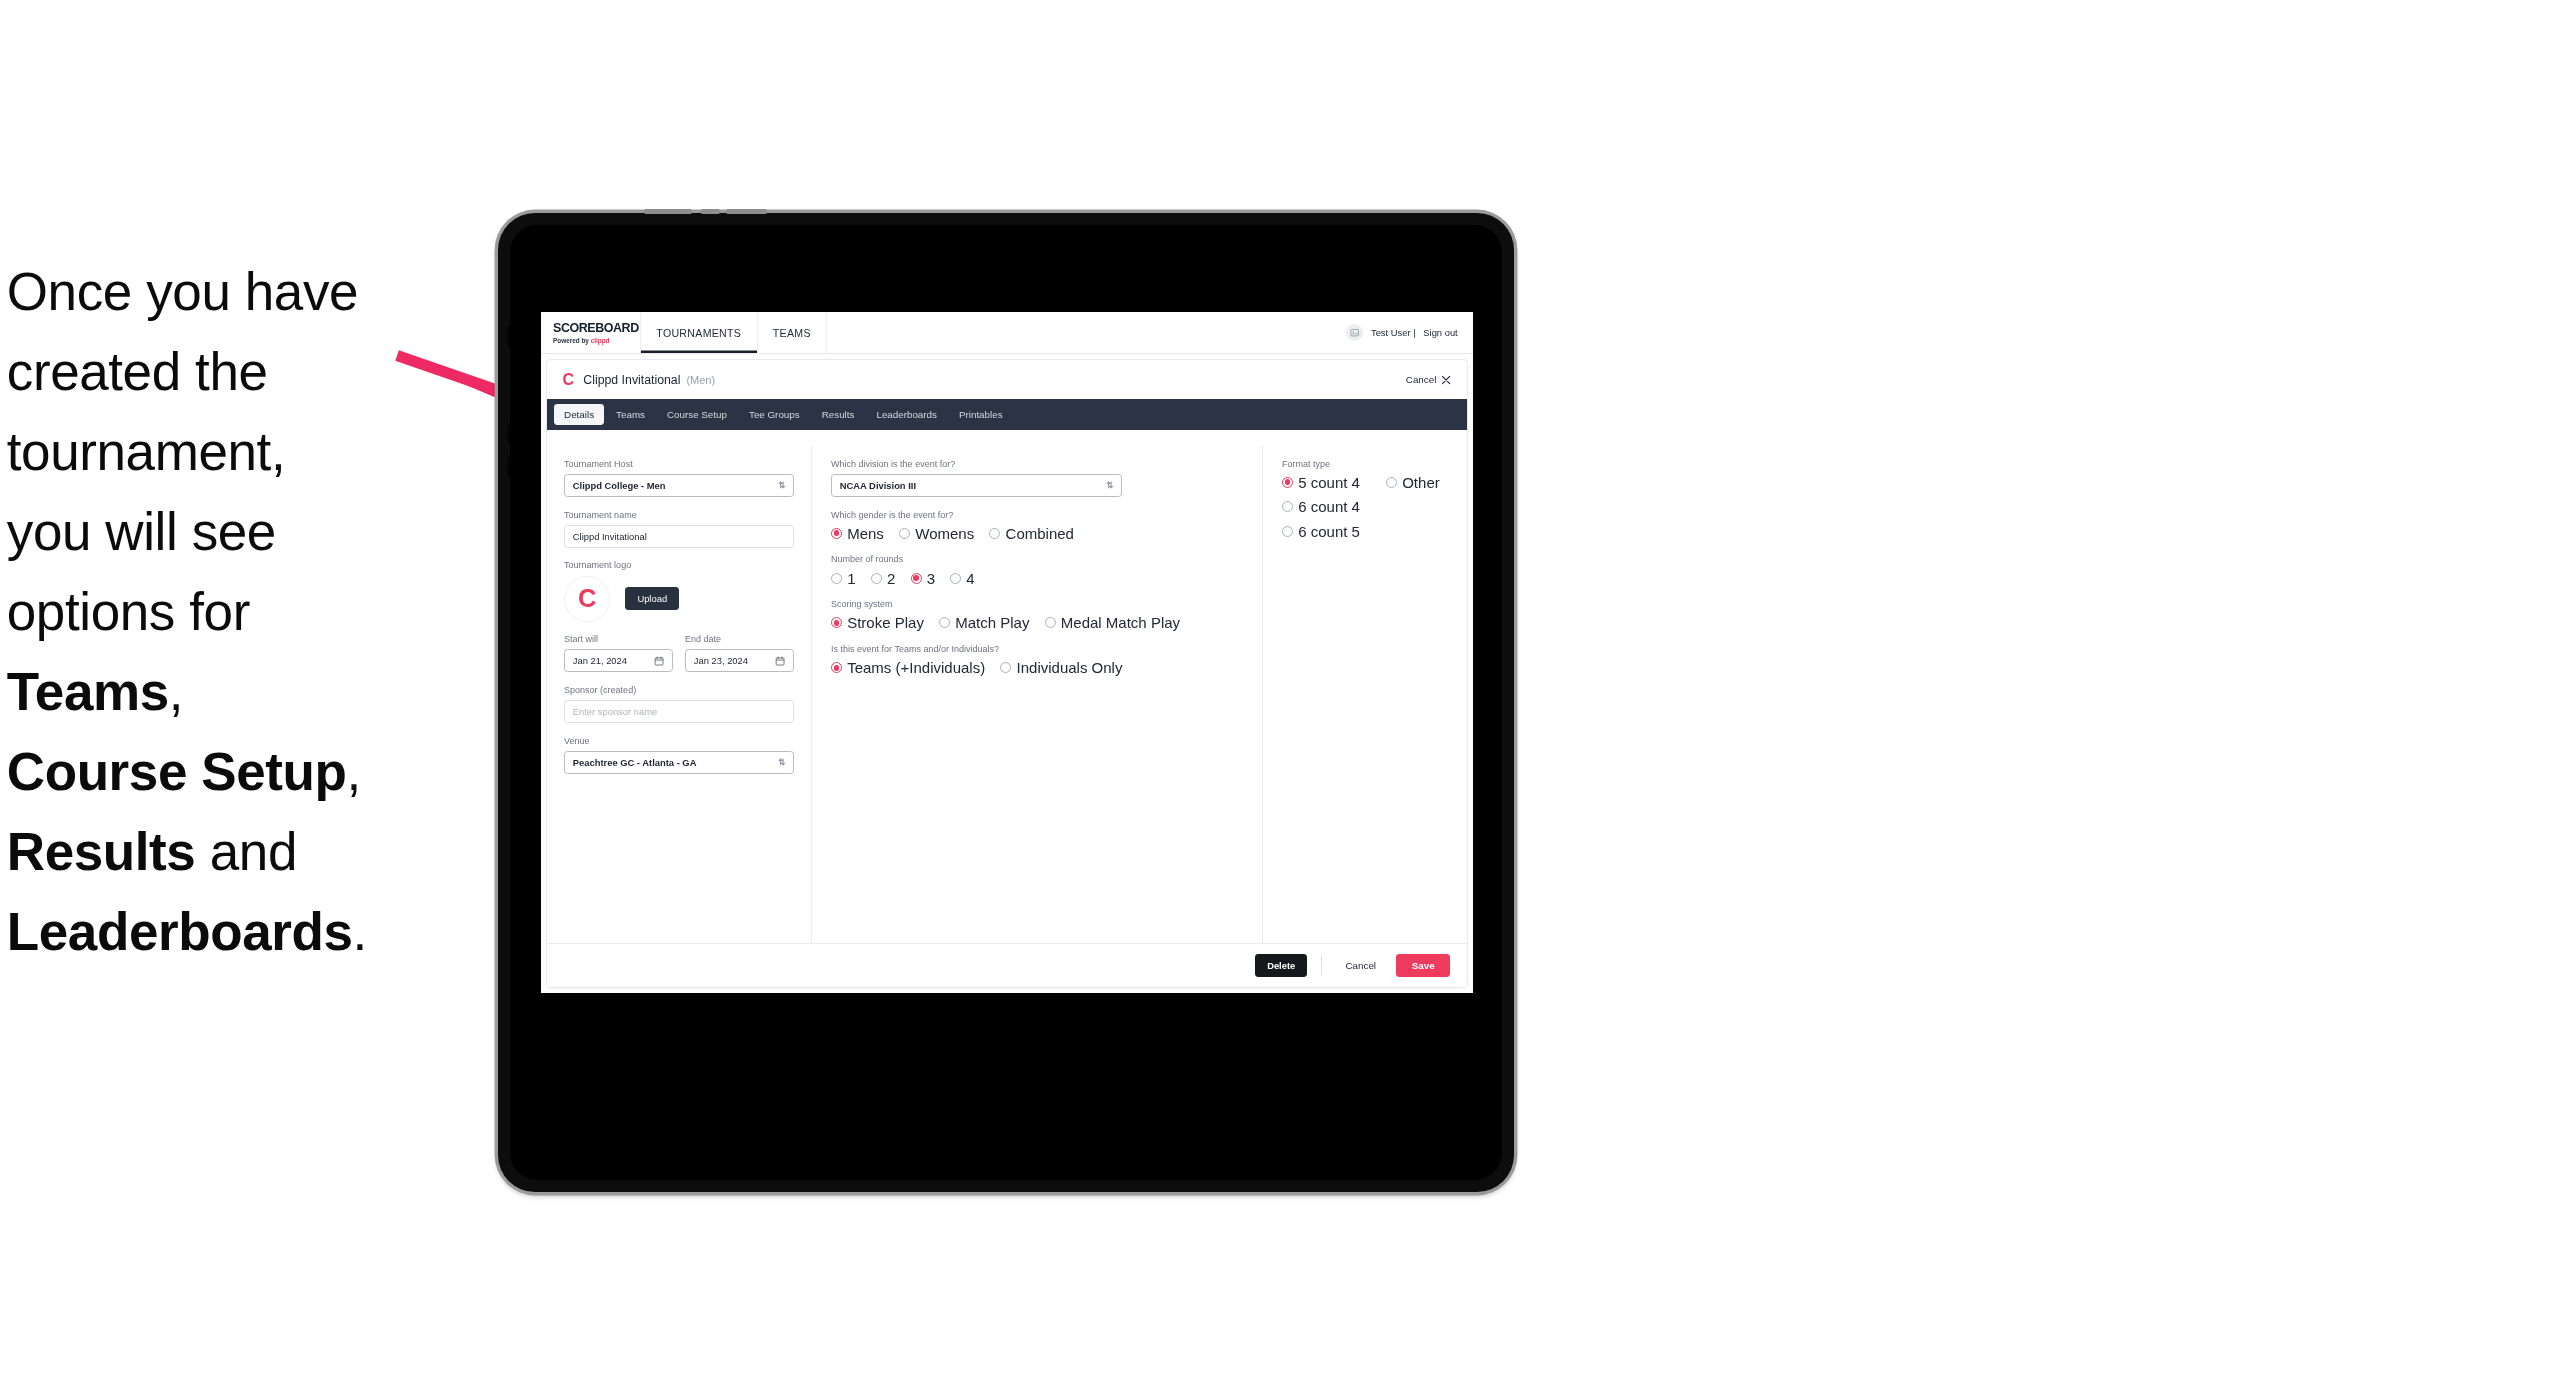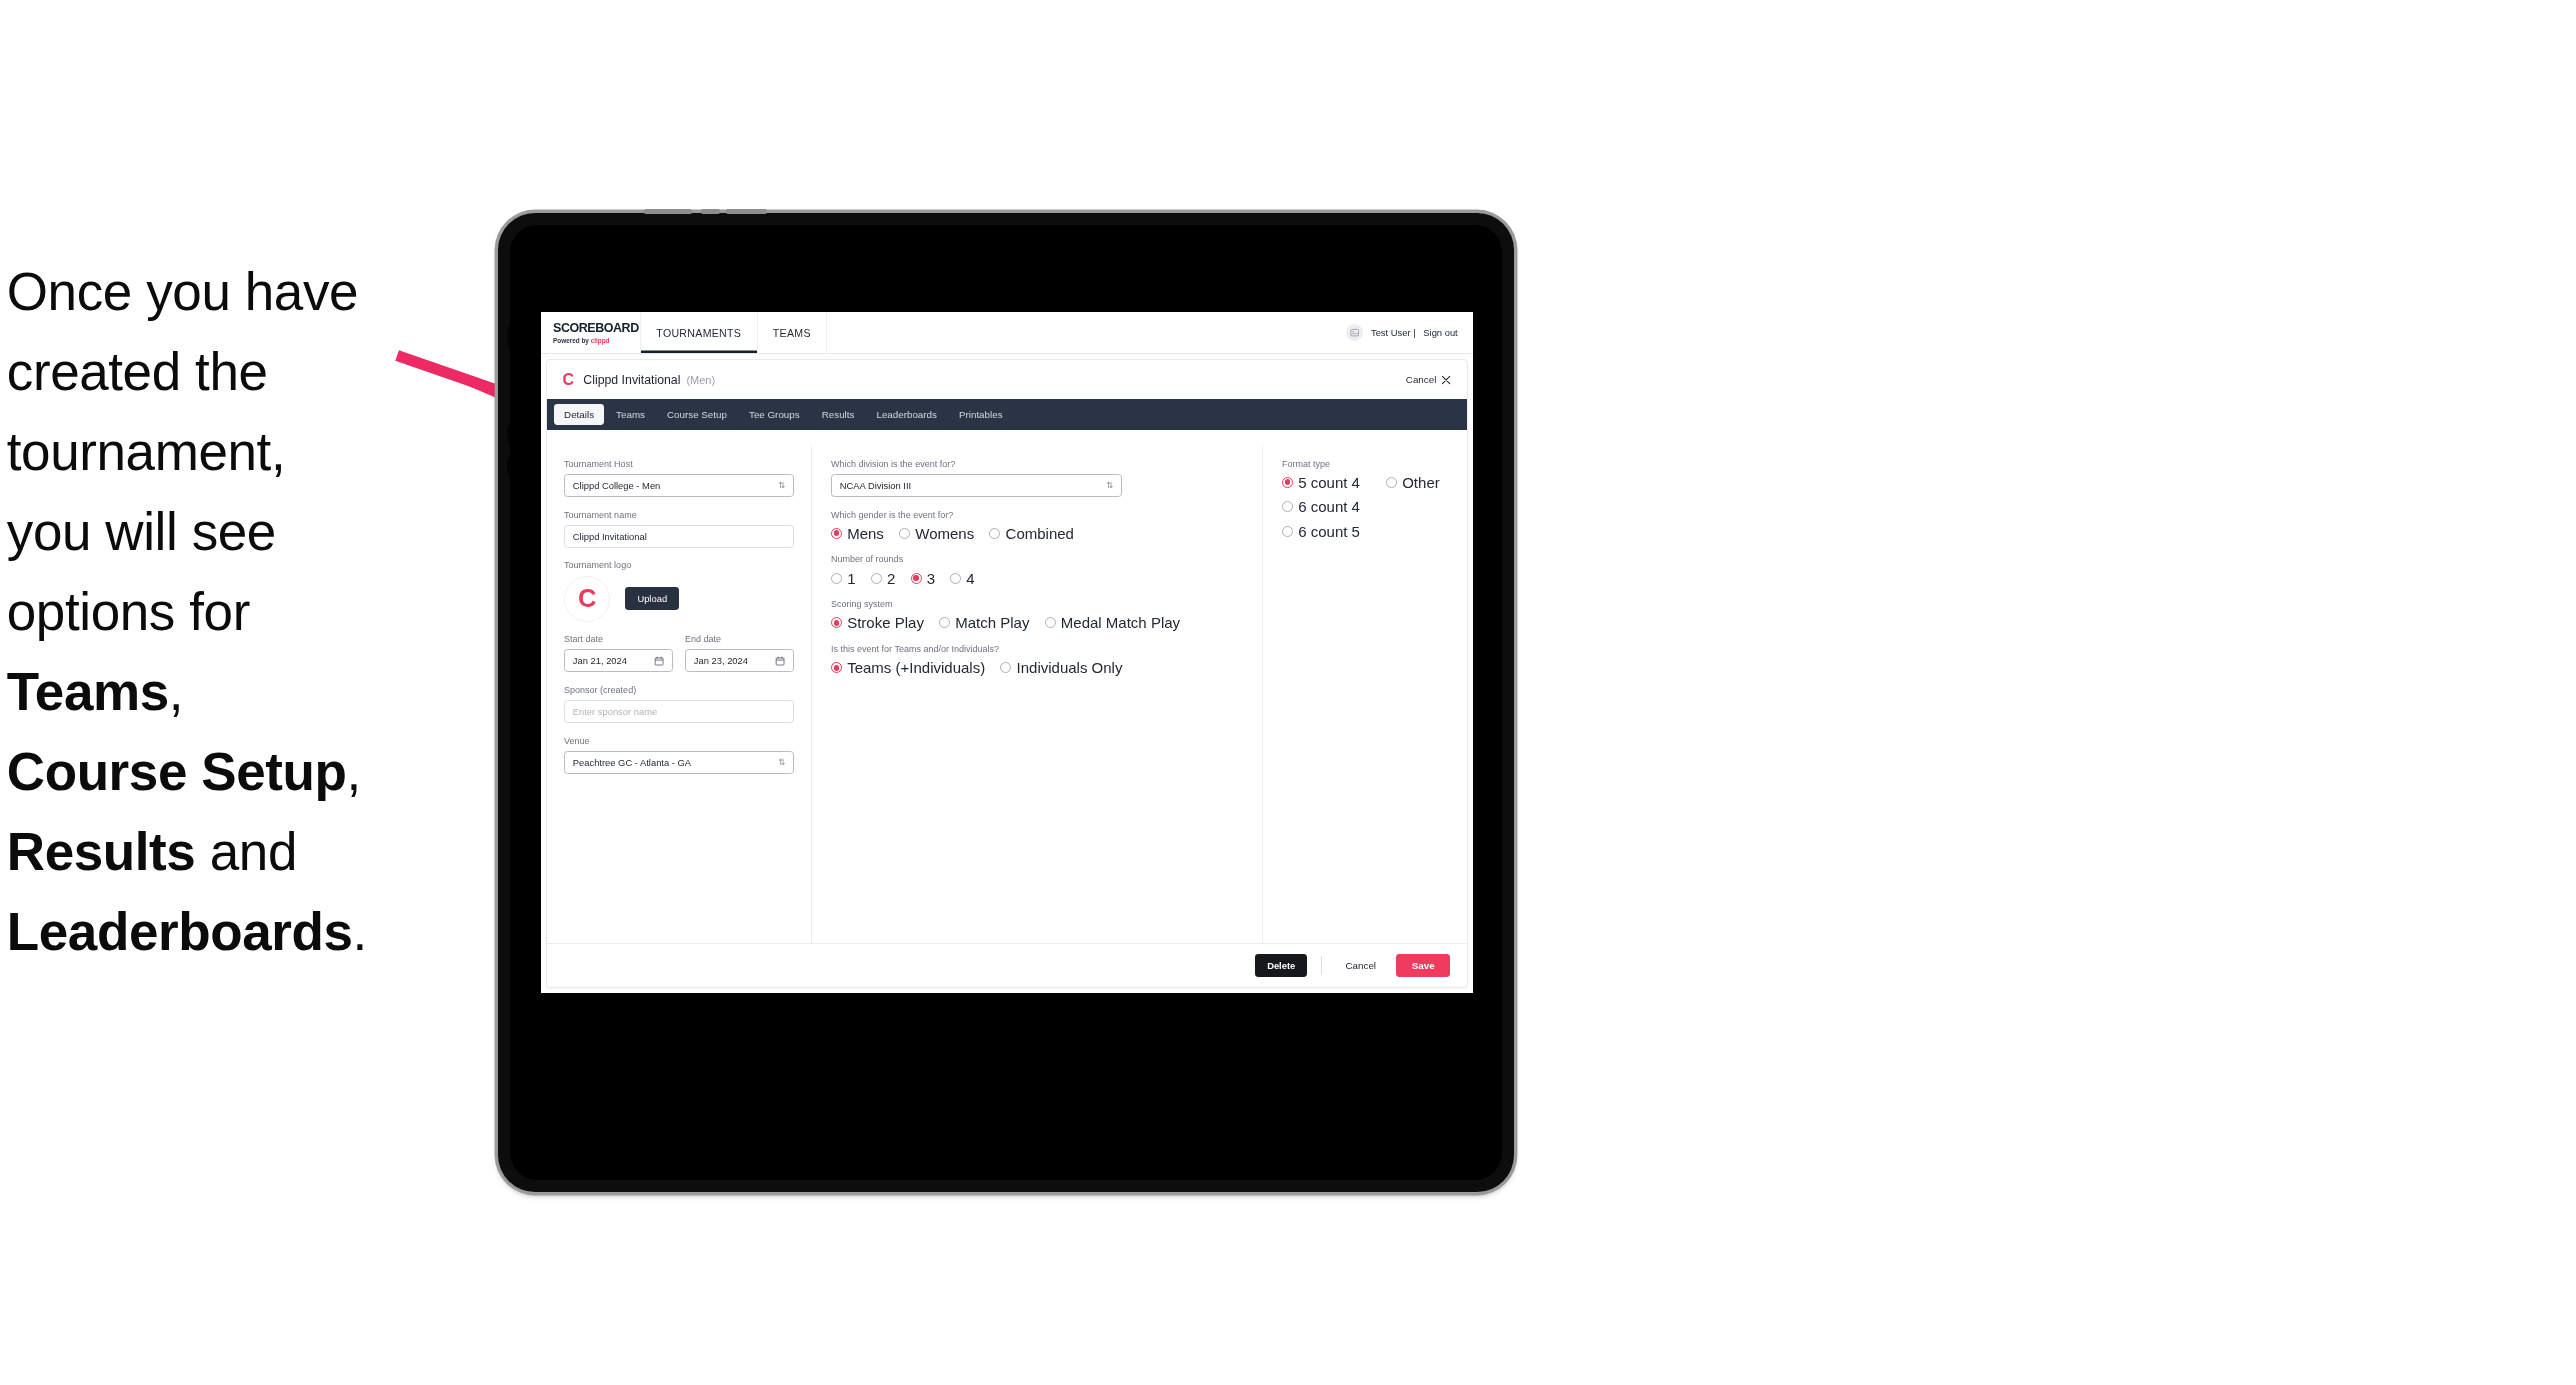--- a/index.html
+++ b/index.html
@@ -284,21 +284,21 @@
     display: flex;
     align-items: center;
     padding: 0 7.7px;
     font-size: 9.4px;
     color: #1d2430;
     box-sizing: border-box;
     background: #fff;
   }
   .text-box { border-color: #dcdee3; }
   .text-box.placeholder { color: #b0b4bc; }
-  .select-box { justify-content: space-between; font-weight: 400; }
+  .select-box { justify-content: space-between; font-weight: 700; }
   .chev { color: #8c929c; font-size: 8.5px; line-height: 1; }
   .date-box { justify-content: space-between; }
 
   .logo-row { display: flex; align-items: center; gap: 15.3px; }
   .logo-circle {
     width: 44px; height: 44px;
     border-radius: 50%;
     border: 0.9px solid #f0f0f2;
     display: flex; align-items: center; justify-content: center;
     background: #fff;
@@ -515,21 +515,21 @@
               <div class="logo-row">
                 <div class="logo-circle">
                   <span>C</span>
                 </div>
                 <div class="btn-upload">Upload</div>
               </div>
             </div>
 
             <div class="field-block date-row">
               <div class="date-col">
-                <div class="field-label">Start date</div>
+                <div class="field-label">Start will</div>
                 <div class="date-box">
                   <span>Jan 21, 2024</span>
                   <svg width="10.2" height="10.2" viewBox="0 0 16 16">
                     <rect x="1.8" y="3" width="12.4" height="11.2" rx="1.3" fill="none" stroke="#4b515c" stroke-width="1.2"></rect>
                     <path d="M1.8 6.4 H14.2" stroke="#4b515c" stroke-width="1.2"></path>
                     <path d="M5 1.6 V4 M11 1.6 V4" stroke="#4b515c" stroke-width="1.2" stroke-linecap="round"></path>
                   </svg>
                 </div>
               </div>
               <div class="date-col">

